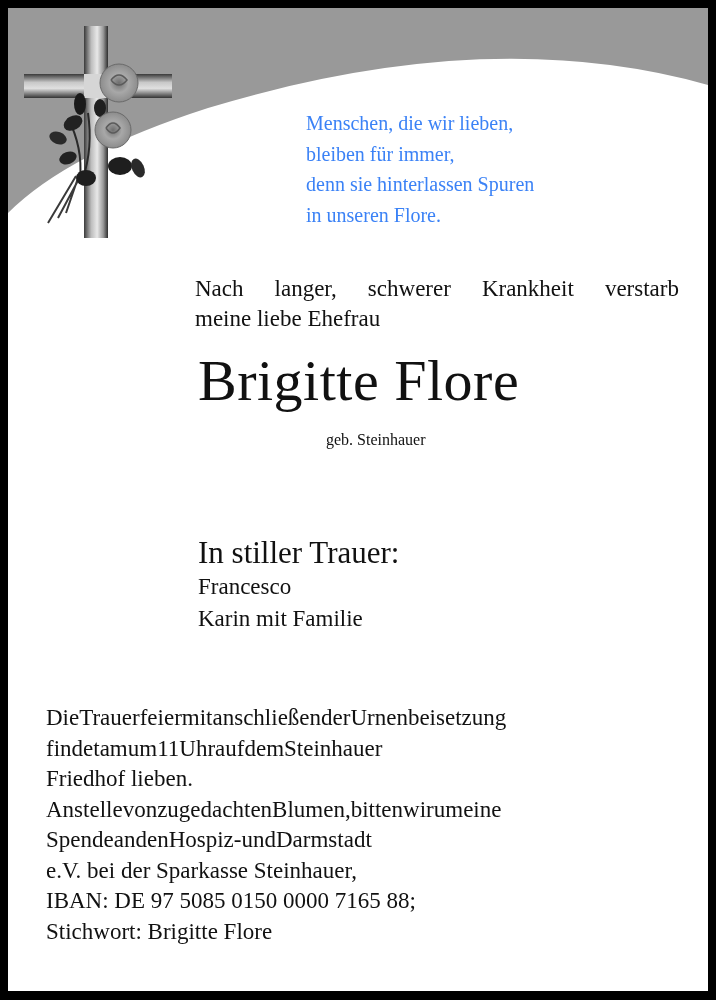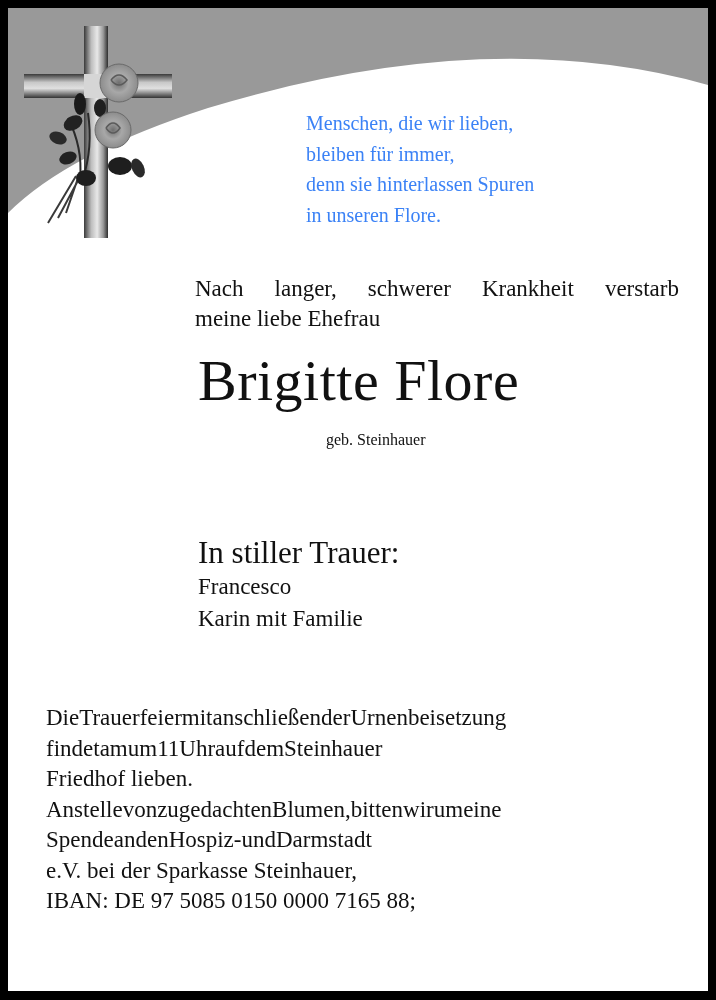--- a/index.html
+++ b/index.html
@@ -158,15 +158,16 @@
     <div class="jl">
       <span>Spende</span>
       <span>an</span>
       <span>den</span>
       <span>Hospiz-</span>
       <span>und</span>
       <span>Darmstadt</span>
     </div>
     <div class="ll">e.V. bei der Sparkasse Steinhauer,</div>
     <div class="ll">IBAN: DE 97 5085 0150 0000 7165 88;</div>
+    <div class="ll">Stichwort: Brigitte Flore</div>
   </div>
 
 </div>
 
 </body></html>

